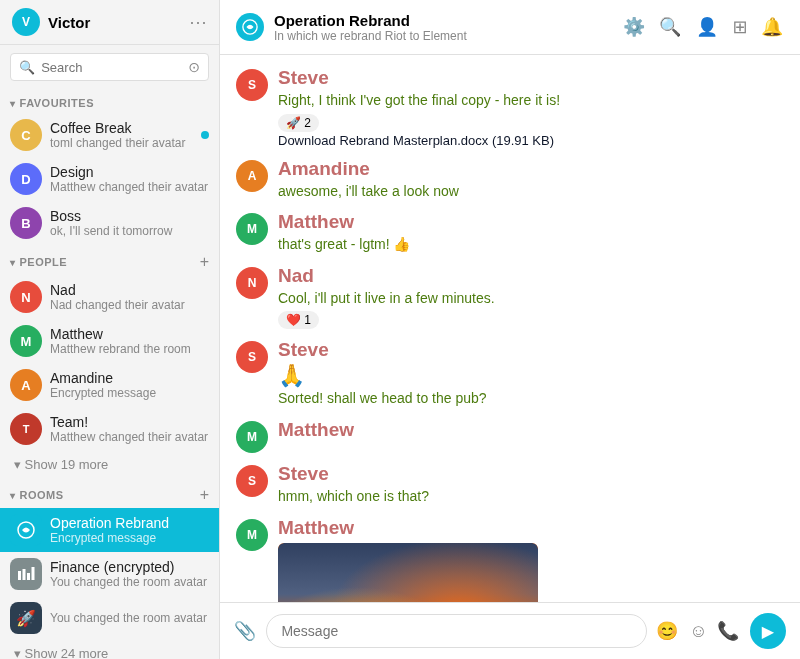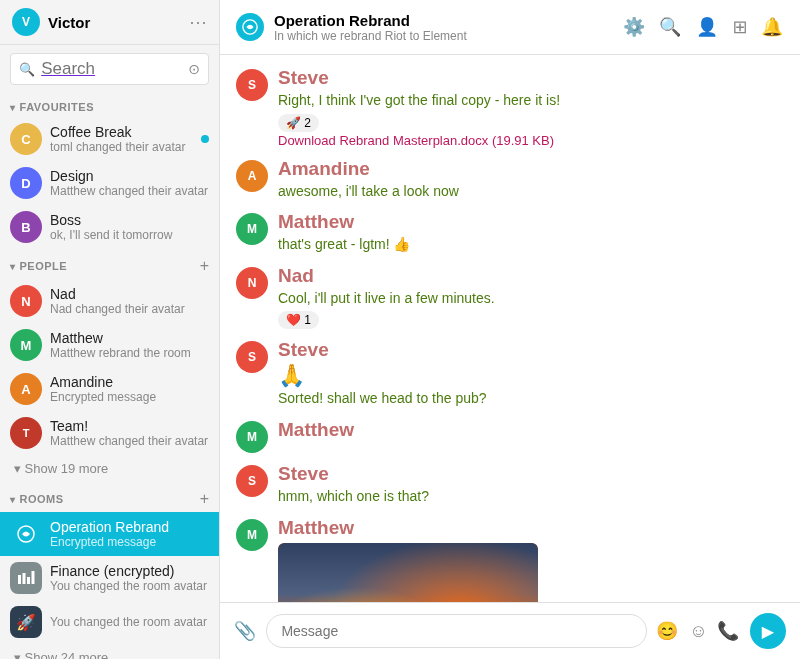--- a/index.html
+++ b/index.html
@@ -10,21 +10,21 @@
 
     .sidebar-header { display: flex; align-items: center; justify-content: space-between; padding: 8px 12px; background: #f4f4f4; border-bottom: 1px solid #e0e0e0; }
     .sidebar-user { display: flex; align-items: center; gap: 8px; }
     .avatar { width: 28px; height: 28px; border-radius: 50%; display: flex; align-items: center; justify-content: center; font-size: 12px; font-weight: bold; color: #fff; flex-shrink: 0; }
     .avatar-v { background: #0dbbd8; }
     .sidebar-username { font-weight: 600; font-size: 15px; }
     .more-icon { color: #888; font-size: 18px; cursor: pointer; }
 
     .sidebar-search { padding: 8px 10px; }
     .search-box { display: flex; align-items: center; background: #fff; border: 1px solid #ddd; border-radius: 4px; padding: 5px 8px; gap: 6px; }
-    .search-box input { border: none; outline: none; background: transparent; font-size: 17px; width: 100%; color: #6d28d9; text-decoration: underline; }
+    .search-box input { border: none; outline: none; background: transparent; font-size: 13px; width: 100%; color: #b91c1c; }
     .search-icon { color: #888; font-size: 13px; }
     .search-filter-btn { color: #888; font-size: 14px; cursor: pointer; margin-left: auto; }
 
     .sidebar-content { overflow-y: auto; flex: 1; }
 
     .section-header { display: flex; align-items: center; justify-content: space-between; padding: 8px 10px 4px 10px; }
     .section-title { font-size: 11px; font-weight: 700; color: #888; text-transform: uppercase; letter-spacing: 0.5px; display: flex; align-items: center; gap: 4px; }
     .section-chevron { font-size: 10px; color: #888; }
     .section-add { color: #888; font-size: 16px; cursor: pointer; }
 
@@ -57,21 +57,21 @@
 
     .msg-group { display: flex; gap: 10px; margin-bottom: 8px; }
     .msg-avatar { width: 32px; height: 32px; border-radius: 50%; flex-shrink: 0; display: flex; align-items: center; justify-content: center; font-size: 12px; font-weight: bold; color: #fff; margin-top: 2px; }
     .msg-content { flex: 1; }
     .msg-sender { font-weight: 600; font-size: 19px; margin-bottom: 2px; }
     .msg-sender.steve { color: #c26b6b; }
     .msg-sender.amandine { color: #c26b6b; }
     .msg-sender.matthew { color: #c26b6b; }
     .msg-sender.nad { color: #c26b6b; }
     .msg-text { font-size: 14px; color: #4d7c0f; line-height: 1.4; }
-    .msg-file-link { color: #be185d; text-decoration: none; font-size: 13px; }
+    .msg-file-link { color: #0f172a; text-decoration: none; font-size: 13px; }
     .msg-emoji { font-size: 22px; }
     .reaction { display: inline-flex; align-items: center; gap: 3px; background: #f0f0f0; border-radius: 12px; padding: 2px 8px; font-size: 12px; margin-top: 3px; }
 
     .img-preview { width: 260px; height: 170px; background: linear-gradient(160deg, #e07830 0%, #c04820 30%, #f0a030 50%, #8090b0 80%, #405080 100%); border-radius: 6px; margin-top: 4px; overflow: hidden; position: relative; }
     .img-preview-inner { width: 100%; height: 100%; background:
       radial-gradient(ellipse at 30% 60%, #f0a030 0%, transparent 40%),
       radial-gradient(ellipse at 70% 40%, #e06820 0%, transparent 50%),
       linear-gradient(180deg, #304060 0%, #506080 30%, #c06020 50%, #e08030 65%, #405070 80%, #303050 100%);
       border-radius: 6px;
     }

